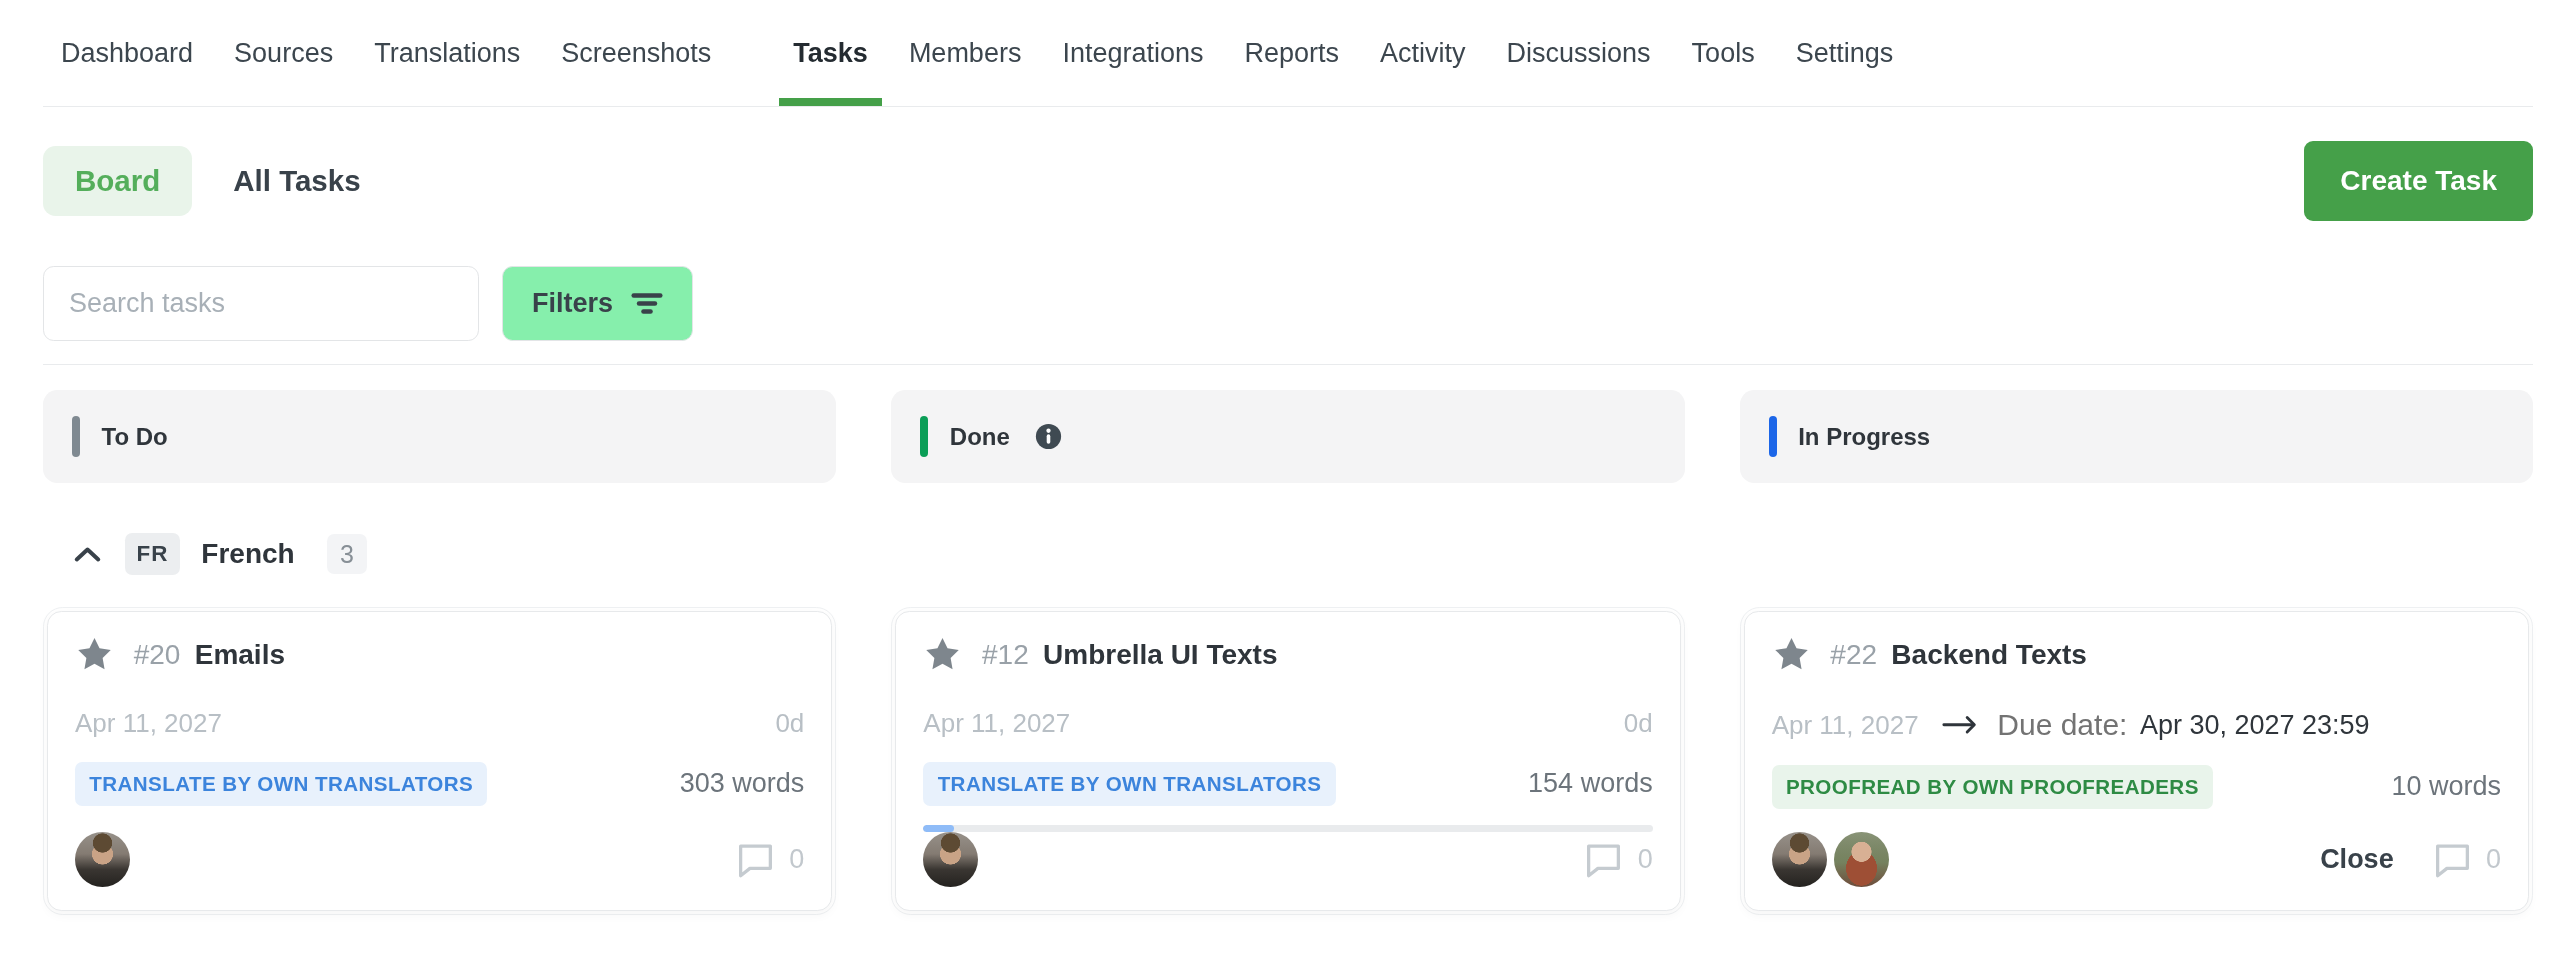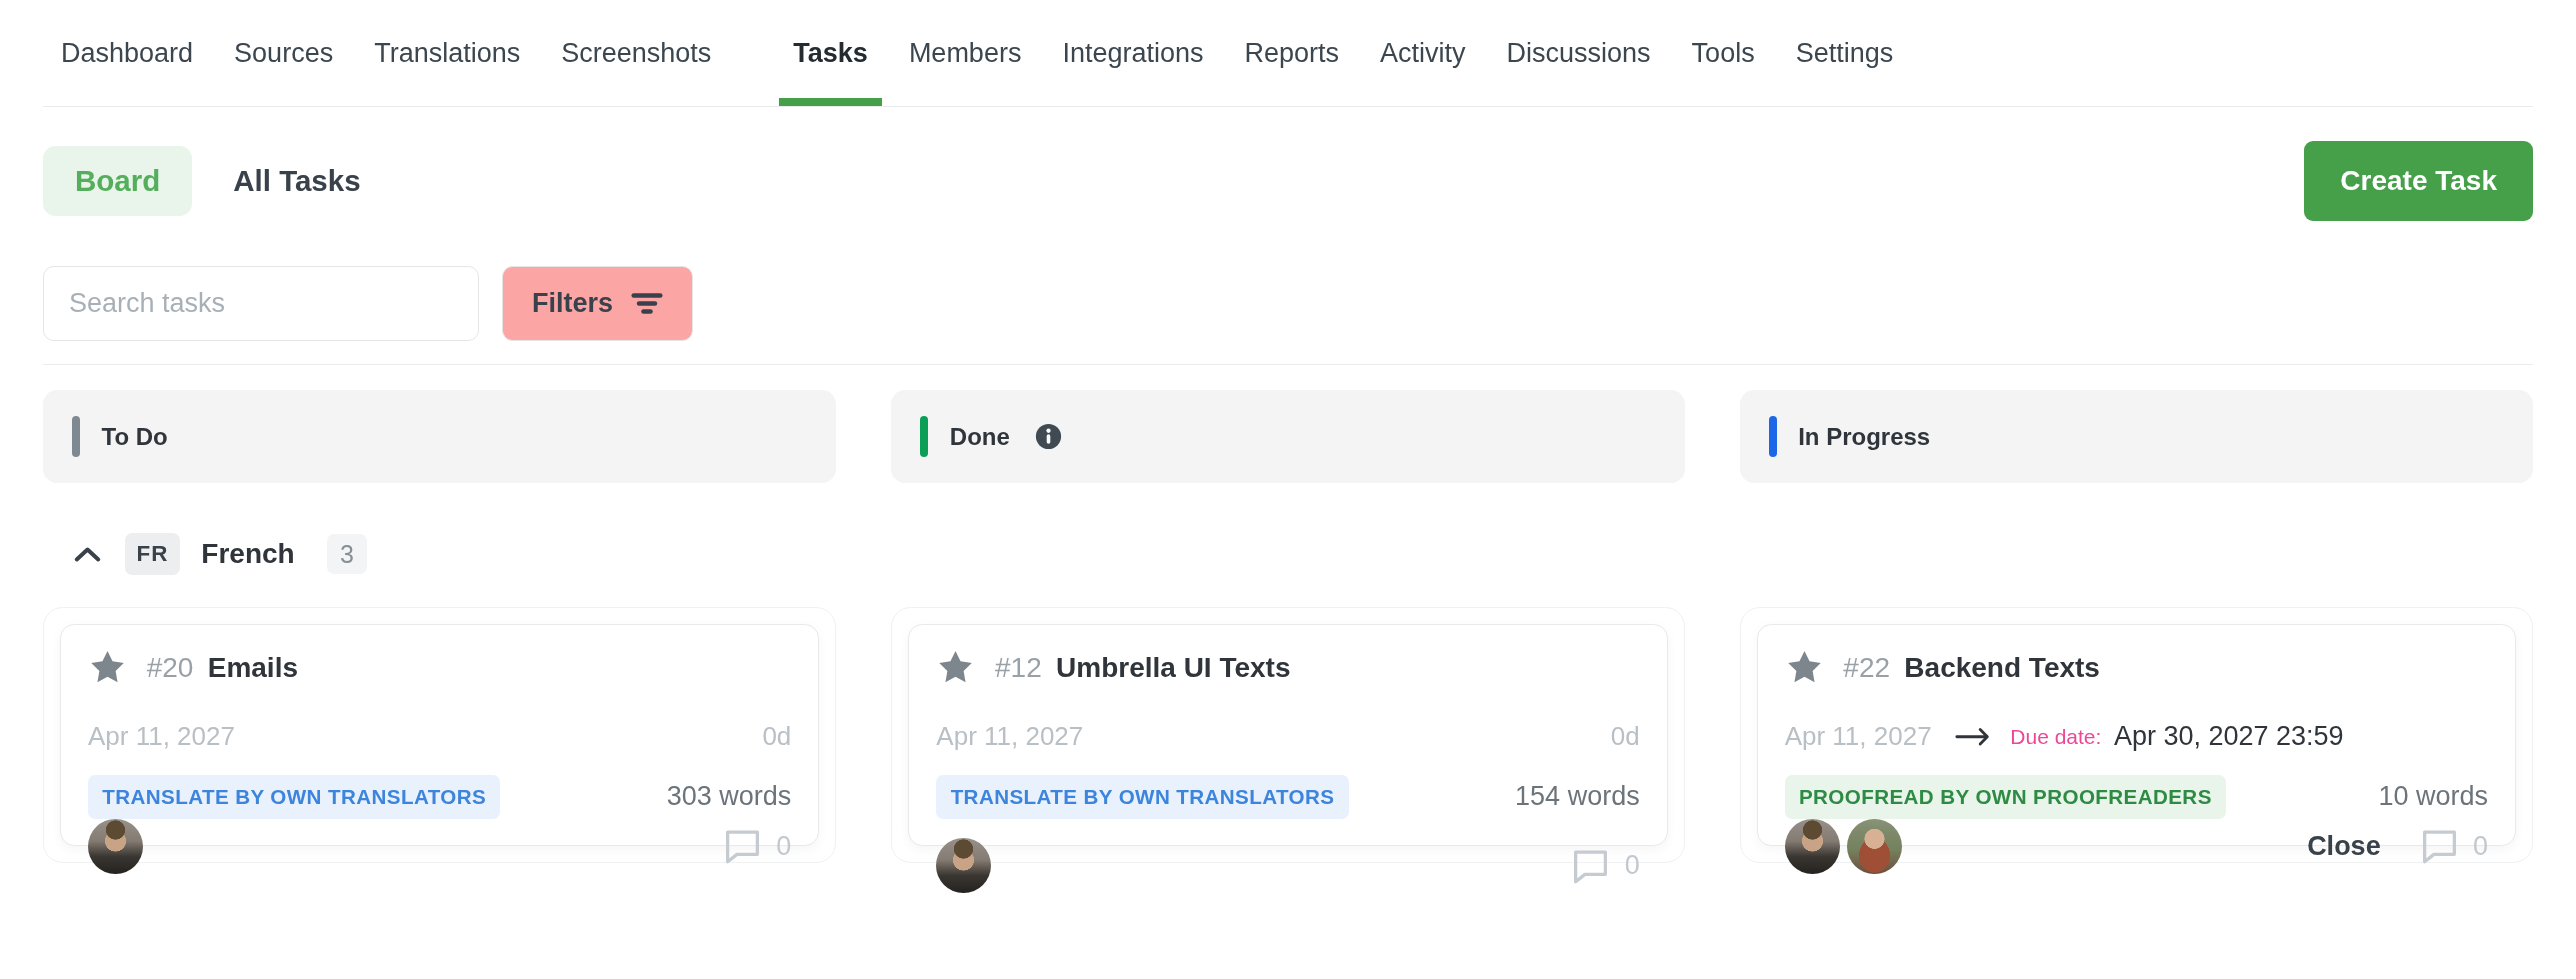--- a/index.html
+++ b/index.html
@@ -23,21 +23,21 @@
   .create-task { margin-left:auto; background:#45a049; color:#ffffff; font-size:28px; font-weight:700;
     height:80px; padding:0 36px; border-radius:9px; border:none; display:flex; align-items:center; cursor:pointer; }
 
   
   .search-row { margin:45px 43px 0; display:flex; gap:23px; }
   .search-input { width:436px; height:75px; border:1.8px solid #e3e5e7; border-radius:10.7px;
     font-size:27px; color:#39424a; padding:0 25px; outline:none;
     font-family:"Liberation Sans","DejaVu Sans",sans-serif; }
   .search-input::placeholder { color:#a8b0b7; }
   .filters-btn { height:75px; padding:0 29px; border:1.8px solid #e3e5e7; border-radius:10.7px;
-    background:#fca5a5; display:flex; align-items:center; gap:18px; font-size:27px; font-weight:600;
+    background:#86efac; display:flex; align-items:center; gap:18px; font-size:27px; font-weight:600;
     color:#39424a; cursor:pointer; font-family:"Liberation Sans","DejaVu Sans",sans-serif; }
 
   .divider2 { margin:23px 43px 0; border-top:1.8px solid #e9ebed; }
 
   
   .columns { margin:25px 43px 0; display:grid; grid-template-columns:repeat(3,1fr); gap:55px; }
   .col-header { background:#f4f4f5; border-radius:14.3px; height:93px; display:flex;
     align-items:center; padding:0 29px; gap:21.5px; }
   .col-bar { width:8px; height:41px; border-radius:4.5px; }
   .bar-0 { background:#7f8991; } .bar-1 { background:#1c66e8; } .bar-2 { background:#0b9e57; }
@@ -48,32 +48,32 @@
   .group-row { margin:50px 43px 0 73px; display:flex; align-items:center; }
   .chevron { cursor:pointer; display:flex; }
   .lang-badge { margin-left:23px; background:#eceef0; color:#39424a; font-size:22.4px; font-weight:700;
     letter-spacing:0.9px; padding:8px 11.6px; border-radius:7.2px; }
   .lang-name { margin-left:21.5px; font-size:28px; font-weight:700; color:#2f353b; }
   .lang-count { margin-left:32px; background:#f3f4f6; color:#878f96; font-size:25px;
     padding:5.4px 13.4px; border-radius:7.2px; }
 
   
   .cards { margin:32px 43px 0; display:grid; grid-template-columns:repeat(3,1fr); gap:55px; }
-  .card-shell { border:1.8px solid #eff1f3; border-radius:19.7px; padding:16px; height:256px; }
+  .card-shell { border:1.8px solid #eff1f3; border-radius:19.7px; padding:3px; height:308px; }
   .task-card { background:#fff; border:1.8px solid #e7e9eb; border-radius:14.3px; height:100%;
     box-shadow:0 3.6px 10.7px rgba(0,0,0,0.04); padding:23px 27px; display:flex; flex-direction:column;
     cursor:pointer; }
   .title-row { display:flex; align-items:center; gap:19.7px; }
   .star { display:flex; cursor:pointer; }
   .task-id { font-size:28px; color:#99a1a8; }
   .task-title { font-size:28px; font-weight:700; color:#2f353b; margin-left:-5.4px; }
   .date-row { margin-top:34px; display:flex; align-items:center; font-size:26px; color:#b8bfc5; }
   .duration { margin-left:auto; }
   .arrow { margin:0 19.7px 0 23px; display:flex; }
-  .due-label { color:#ec4899; font-size:21px; }
+  .due-label { color:#737373; font-size:30px; }
   .due-value { color:#2f353b; font-size:27px; margin-left:12.5px; }
   .badge-row { margin-top:23px; display:flex; align-items:center; }
   .badge { font-size:20.6px; font-weight:700; letter-spacing:0.4px; padding:9.8px 14.3px; border-radius:7.2px; }
   .badge-blue { color:#3c84dc; background:#e8f1fc; }
   .badge-green { color:#2e8b44; background:#e9f4eb; }
   .words { margin-left:auto; font-size:27px; color:#6c747b; }
   .progress-track { margin-top:19.7px; height:9px; border-radius:4.5px; background:#e9ebed; overflow:hidden; }
   .progress-fill { height:100%; border-radius:4.5px; background:#8fbcf8; }
   .footer-row { margin-top:auto; display:flex; align-items:center; }
   .avatars { display:flex; gap:7.2px; }

